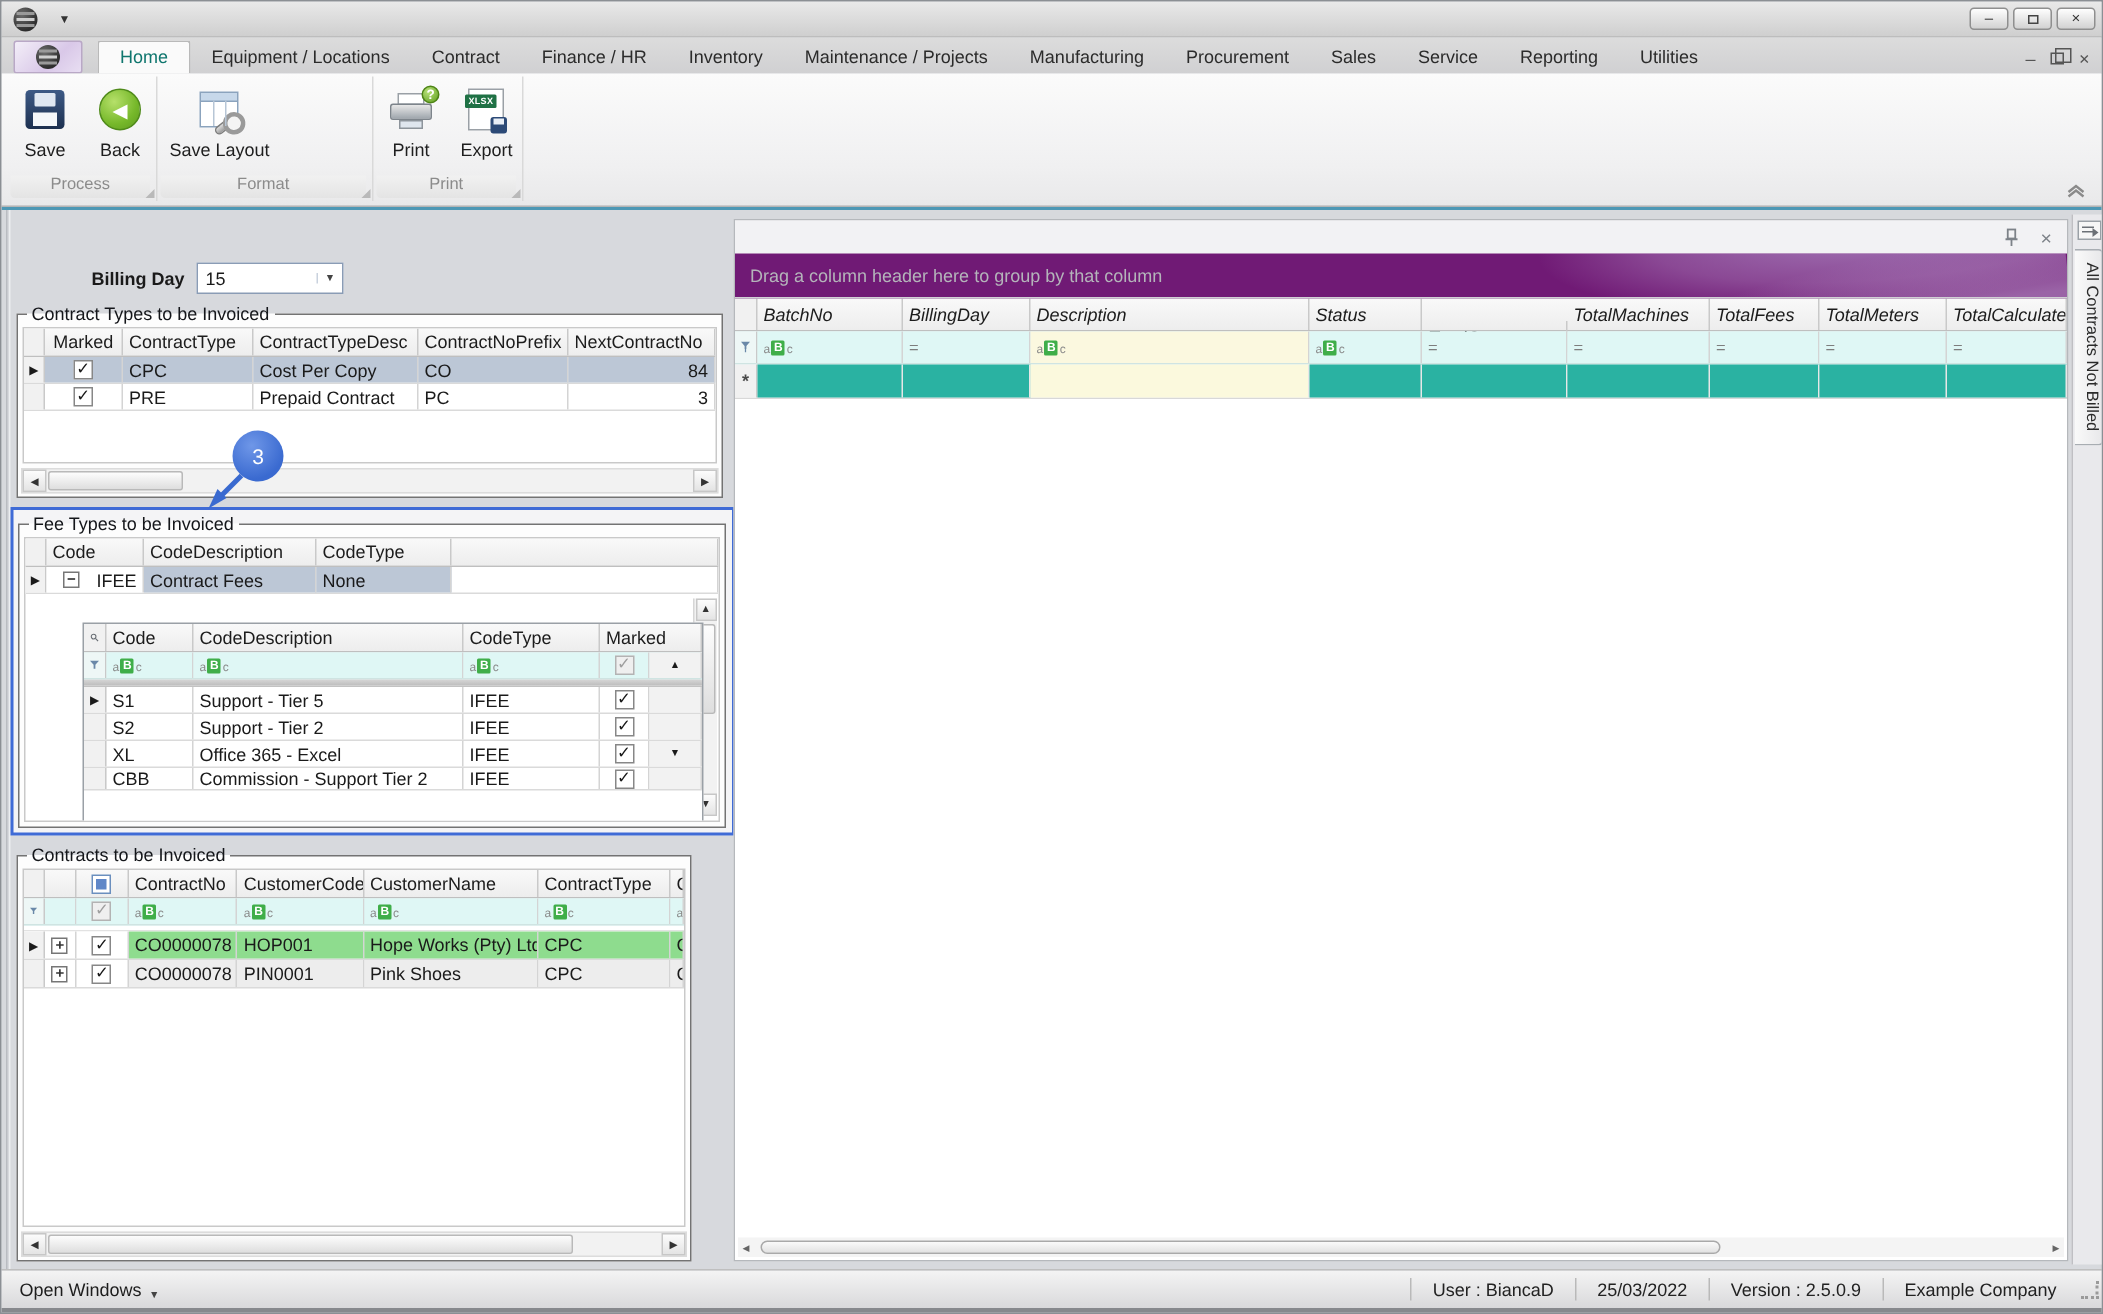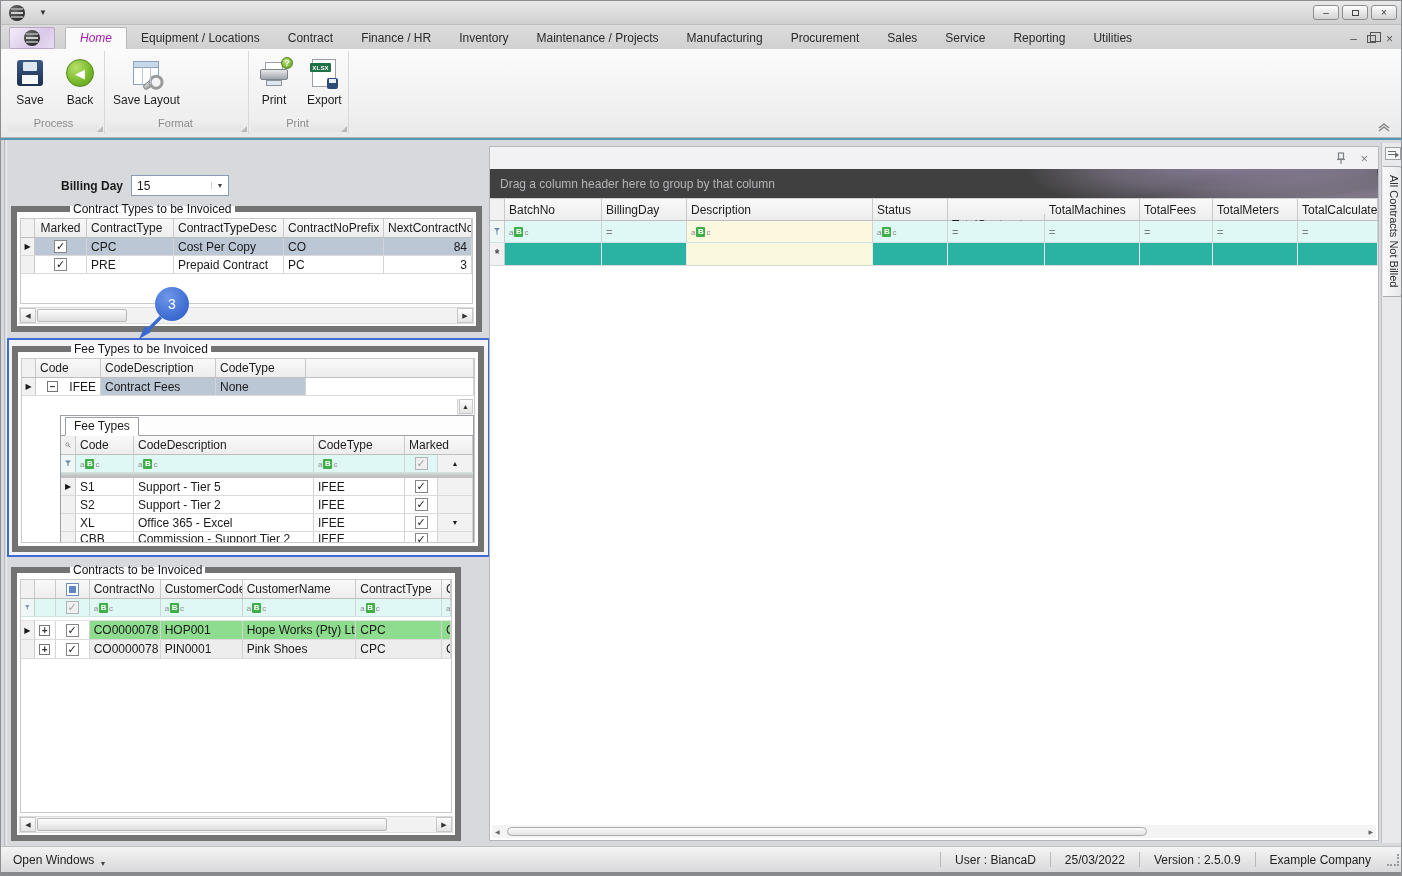--- a/index.html
+++ b/index.html
@@ -23,21 +23,21 @@
     background:linear-gradient(#fefefe,#d2d2d2); display:flex; align-items:center; justify-content:center;
     font-size:10px; line-height:1; color:#333; }
   .wbtn .sq { width:7px; height:6px; border:1px solid #444; background:transparent; }
 
   
   #tabrow { position:absolute; left:0; top:24px; width:1402px; height:24px;
     background:linear-gradient(#dcdcdc,#d0d0d2); display:flex; align-items:flex-end; }
   #appbtn { width:46px; height:22px; margin:0 10px 0 8px; border:1px solid #b9a8c6; border-radius:2px;
     background:linear-gradient(135deg,#f3eef8,#d9c8e8 60%,#e8def2); display:flex; align-items:center; justify-content:center; }
   .rtab { padding:3px 14px 4px; color:#2b2b2b; white-space:nowrap; }
-  .rtab.active { background:#fafafa; border:1px solid #b9b9b9; border-bottom:none; border-radius:2px 2px 0 0; color:#a21caf;font-style:italic; }
+  .rtab.active { background:#fafafa; border:1px solid #b9b9b9; border-bottom:none; border-radius:2px 2px 0 0; color:#0f766e; }
   .mdibtns { margin-left:auto; margin-right:10px; display:flex; gap:10px; align-items:center; padding-bottom:4px; color:#555; }
   .mdibtns .restore { width:9px; height:8px; border:1px solid #555; position:relative; background:#d0d0d2; }
   .mdibtns .restore::before { content:""; position:absolute; left:2px; top:-4px; width:9px; height:8px; border:1px solid #555; }
   .mdibtns span.glyph { font-size:12px; line-height:1; }
 
   
   #ribbon { position:absolute; left:0; top:48px; width:1402px; height:89px;
     background:linear-gradient(#fbfbfb,#f0f0f1 70%,#e9e9ea); border-bottom:1px solid #b5b5b5; }
   .rgroup { position:absolute; top:2px; bottom:3px; border-right:1px solid #d9d9d9; }
   .rgroup .btns { display:flex; align-items:flex-start; height:66px; padding-top:4px; }
@@ -76,21 +76,21 @@
   .ic-xlsx .tag { position:absolute; left:-3px; top:3px; height:9px; padding:0 2px; background:#1f7145; color:#fff;
     font-size:6px; font-weight:bold; display:flex; align-items:center; border-radius:1px; letter-spacing:.2px; }
   .ic-xlsx .disk { position:absolute; right:-3px; bottom:-3px; width:11px; height:11px; background:#2c4a77; border-radius:2px; }
   .ic-xlsx .disk::before { content:""; position:absolute; left:2px; top:1px; width:7px; height:4px; background:#e8eef6; }
 
   
   #main { position:absolute; left:0; top:137px; width:1402px; height:708px; background:#d7d9dd;
     border-top:2px solid #4e98b5; }
   #main::before { content:""; position:absolute; left:3px; top:0; bottom:0; width:1px; background:#b9bcc1; box-shadow:2px 0 0 #eceef0; }
 
-  fieldset { border:6px solid #737373; background:#fdfdfd; position:absolute;padding-left:47px; }
+  fieldset { border:1px solid #737373; background:#fdfdfd; position:absolute; }
   legend { font-size:12px; color:#14161a; padding:0 3px; margin-left:6px; }
 
   
   .g { display:flex; }
   .c { border-right:1px solid #d4d4d4; padding:0 4px; display:flex; align-items:center;
        white-space:nowrap; overflow:hidden; height:100%; }
   .hdr { background:linear-gradient(#f9f9f9,#ededed); border-bottom:1px solid #bfbfbf; color:#1c1c1c; }
   .hdr .c { border-right:1px solid #c9c9c9; }
   .row { border-bottom:1px solid #dadada; background:#fff; }
   .row.sel .c { background:#bcc7d6; }
@@ -135,21 +135,21 @@
   
   #fd-panel { position:absolute; left:38px; top:56px; width:414px; height:152px; background:#fff; border:1px solid #9aa0a6; }
   .tabstrip { height:20px; border-bottom:1px solid #9aa0a6; display:flex; align-items:flex-end; padding-left:4px; background:#fdfdfd; }
   .tabstrip .tab { border:1px solid #9aa0a6; border-bottom:1px solid #fff; padding:1px 8px 2px; background:#fff; margin-bottom:-1px; }
 
   .splitband { height:5px; background:linear-gradient(#d6d6d6,#bdbdbd); border-bottom:1px solid #c2c2c2; }
 
   
   #rightpanel { position:absolute; left:488px; top:6px; width:890px; height:695px; background:#fff; border:1px solid #b5b8bc; }
   #rp-toolbar { height:22px; background:#f2f2f4; display:flex; align-items:center; justify-content:flex-end; gap:14px; padding-right:10px; }
-  #rp-groupby { height:30px; background:#404040; border-bottom:1px solid #d0d0d4; display:flex; align-items:center;
+  #rp-groupby { height:30px; background:#701a75; border-bottom:1px solid #d0d0d4; display:flex; align-items:center;
     padding-left:10px; color:#b4b4ba; position:relative; overflow:hidden; }
   #rp-groupby::after { content:""; position:absolute; right:0; top:-20px; width:420px; height:80px;
     background:radial-gradient(ellipse at 75% 10%, rgba(190,168,216,.55) 18%, rgba(200,180,222,.3) 38%, transparent 55%),
                radial-gradient(ellipse at 98% 120%, rgba(205,188,226,.45) 22%, transparent 52%);
     transform:rotate(-6deg); }
   .rp-col { flex:0 0 auto; }
   #rp-newrow .cell { height:100%; border-right:1px solid #e7e7e7; }
   #rp-newrow .teal { background:#2ab2a2; }
   #rp-newrow .pale { background:#fbf9dd; }
   #rp-hscroll { position:absolute; left:2px; right:2px; bottom:2px; height:13px; display:flex; align-items:center; background:#f4f4f4; }
@@ -383,23 +383,20 @@
         </div>
 
         <div style="position:absolute; right:1px; top:40px; bottom:3px; width:16px;" class="vscroll">
           <div class="sbtn" style="width:14px;">▲</div>
           <div class="sthumb" style="width:12px; height:60px; margin-top:2px;"></div>
           <div style="flex:1;"></div>
           <div class="sbtn" style="width:14px;">▼</div>
         </div>
 
         <div id="fd-panel">
-          <div class="tabstrip">
-            <span class="tab">Fee Types</span>
-          </div>
           <div class="g hdr" style="height:19px;">
             <div class="c indc" style="width:15px;">
               <svg width="10" height="10" viewBox="0 0 10 10">
                 <circle cx="4" cy="4" r="2.6" fill="none" stroke="#6b7076" stroke-width="1.2"></circle>
                 <line x1="6" y1="6" x2="9" y2="9" stroke="#6b7076" stroke-width="1.4"></line>
               </svg>
             </div>
             <div class="c" style="width:58px;">Code</div>
             <div class="c" style="width:180px;">CodeDescription</div>
             <div class="c" style="width:91px;">CodeType</div>
@@ -616,21 +613,21 @@
         <rect x="2.5" y="1" width="5" height="6" fill="none" stroke="#7d8288" stroke-width="1.2"></rect>
         <line x1="1" y1="7.5" x2="9" y2="7.5" stroke="#7d8288" stroke-width="1.2"></line>
         <line x1="5" y1="8" x2="5" y2="12" stroke="#7d8288" stroke-width="1.2"></line>
       </svg>
       <span style="color:#7d8288; font-size:13px;">×</span>
     </div>
     <div id="rp-groupby">
       <span>Drag a column header here to group by that column</span>
     </div>
 
-    <div class="g hdr" style="height:22px;">
+    <div class="g hdr" style="height:22px;font-style:italic;">
       <div class="c indc rp-col" style="width:15px;"></div>
       <div class="c rp-col" style="width:97px;">BatchNo</div>
       <div class="c rp-col" style="width:85px;">BillingDay</div>
       <div class="c rp-col" style="width:186px;">Description</div>
       <div class="c rp-col" style="width:75px;">Status</div>
       <div class="c rp-col" style="width:97px;margin-top:15px;">TotalContracts</div>
       <div class="c rp-col" style="width:95px;">TotalMachines</div>
       <div class="c rp-col" style="width:73px;">TotalFees</div>
       <div class="c rp-col" style="width:85px;">TotalMeters</div>
       <div class="c rp-col" style="flex:1;">TotalCalculatedValue</div>

